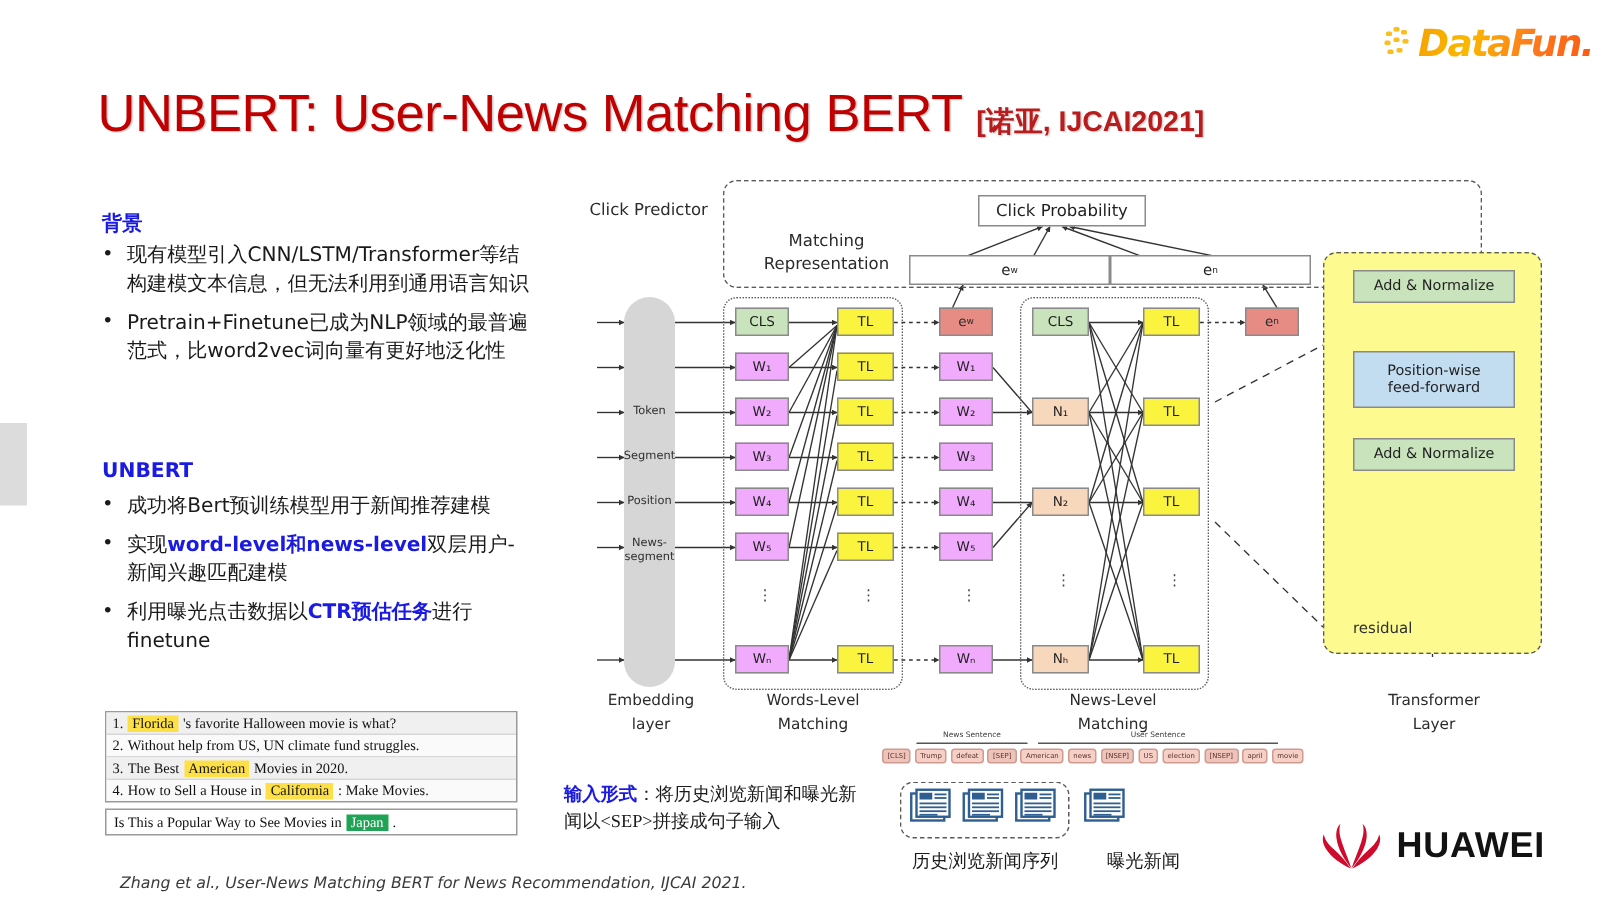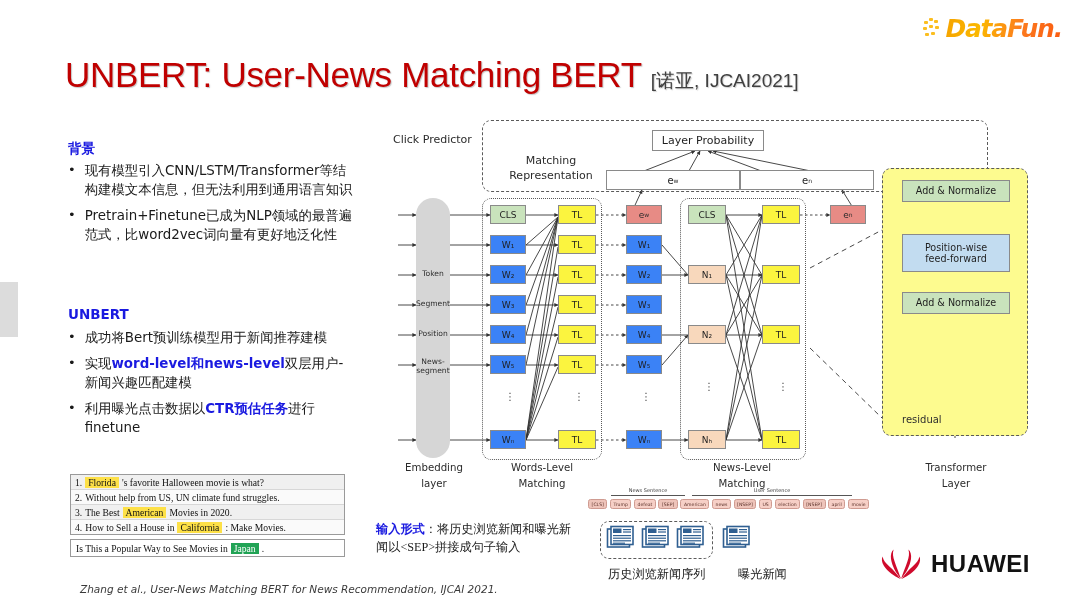--- a/index.html
+++ b/index.html
@@ -22,21 +22,21 @@
   .title-wrap {
     position: absolute; left: 65px; top: 32px;
     display: flex; align-items: baseline; gap: 9px;
   }
   .title-main {
     font-size: 35px; color: #c00000; letter-spacing: -0.3px;
     text-shadow: 1px 1px 1px rgba(150,150,150,.55);
     white-space: nowrap;
   }
   .title-sub {
-    font-size: 19px; color: #404040; font-weight: 400;
+    font-size: 19px; color: #b91c1c; font-weight: 700;
     text-shadow: 1px 1px 1px rgba(150,150,150,.45);
     white-space: nowrap;
     margin-top: 36px;
   }
 
   
   .datafun { position: absolute; right: 18px; top: 14px; display: flex; align-items: center; gap: 2px; }
   .df-dots { width: 20px; height: 22px; position: relative; }
   .df-dots i {
     position: absolute; width: 3.2px; height: 3.2px; border-radius: 1px; background: #fbbe20;
@@ -102,21 +102,21 @@
 
   .lbl { position: absolute; font-size: 10.2px; color: #2b2b2b; font-family: "DejaVu Sans", sans-serif; white-space: nowrap; }
   .lbl-c { text-align: center; }
 
   .node {
     position: absolute; border: 1px solid #8a8a8a;
     font-size: 9px; color: #1f1f1f; display: flex; align-items: center;
     justify-content: center; font-family: "DejaVu Sans", sans-serif;
   }
   .n-cls { background: #c9e3bc; }
-  .n-w   { background: #3b82f6; }
+  .n-w   { background: #f0abfc; }
   .n-tl  { background: #fbf43f; }
   .n-e   { background: #e78b85; color: #2b2b2b; }
   .n-n   { background: #f8d8bc; }
   .n-plain { background: #ffffff; }
   .ell { position: absolute; font-size: 10px; color: #444; letter-spacing: 0; }
 
   .embed-col {
     position: absolute; background: #d6d6d6; border-radius: 26px;
   }
   .embed-lbl {
@@ -346,21 +346,21 @@
       <path d="M510,168 L510,104 L528,104" marker-end="url(#ar)"></path>
       <path d="M510,282 L510,216 L528,216" marker-end="url(#ar)"></path>
       <path d="M510,168 L560,168"></path>
       <path d="M510,282 L560,282"></path>
     </g>
   </svg>
 
   <div class="dg dash" style="left:92px;top:2px;width:506px;height:72px"></div>
   <div class="lbl" style="left:3px;top:15px;font-size:11px">Click Predictor</div>
 
-  <div class="node n-plain" style="left:262px;top:12px;width:112px;height:21px;font-size:11px">Layer Probability</div>
+  <div class="node n-plain" style="left:262px;top:12px;width:112px;height:21px;font-size:11px">Click Probability</div>
 
   <div class="lbl lbl-c" style="left:112px;top:36px;width:98px;font-size:11px">Matching</div>
   <div class="lbl lbl-c" style="left:108px;top:51px;width:106px;font-size:11px">Representation</div>
 
   <div class="node n-plain" style="left:216px;top:52px;width:134px;height:20px;font-size:10px">
     <span>e</span>
       <sub style="font-size:6px">w</sub>
   </div>
   <div class="node n-plain" style="left:350px;top:52px;width:134px;height:20px;font-size:10px">
     <span>e</span>

